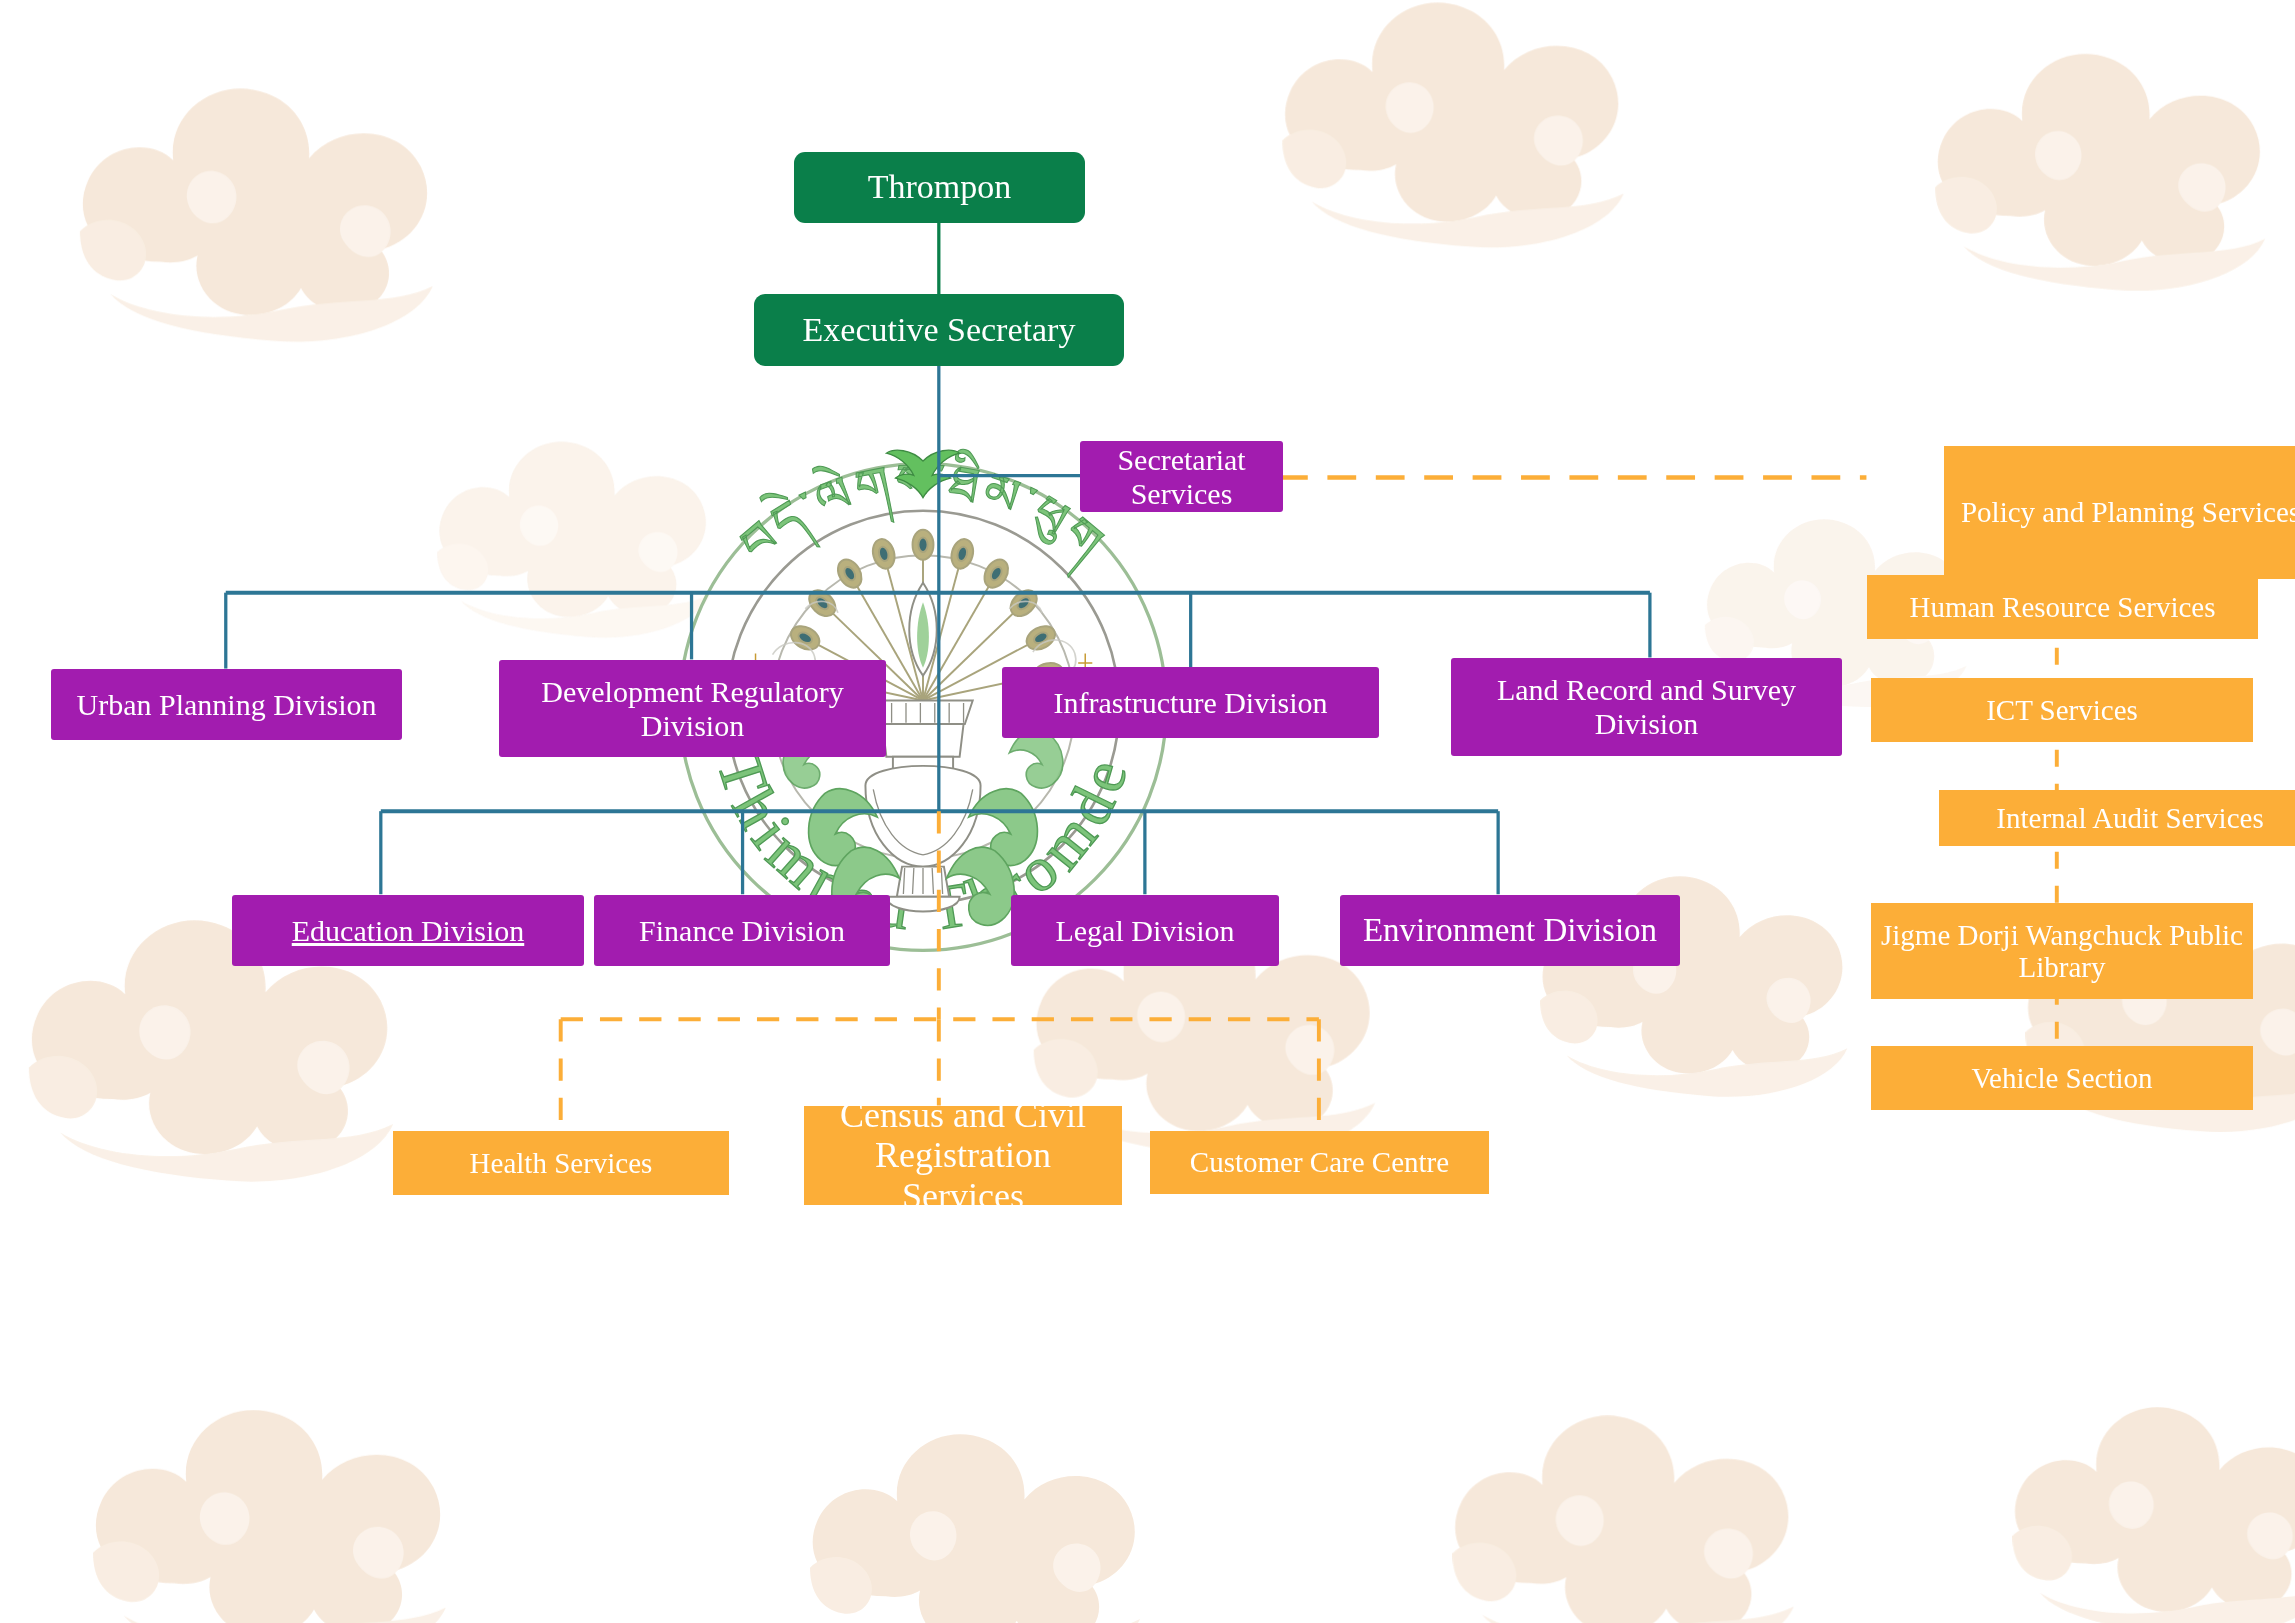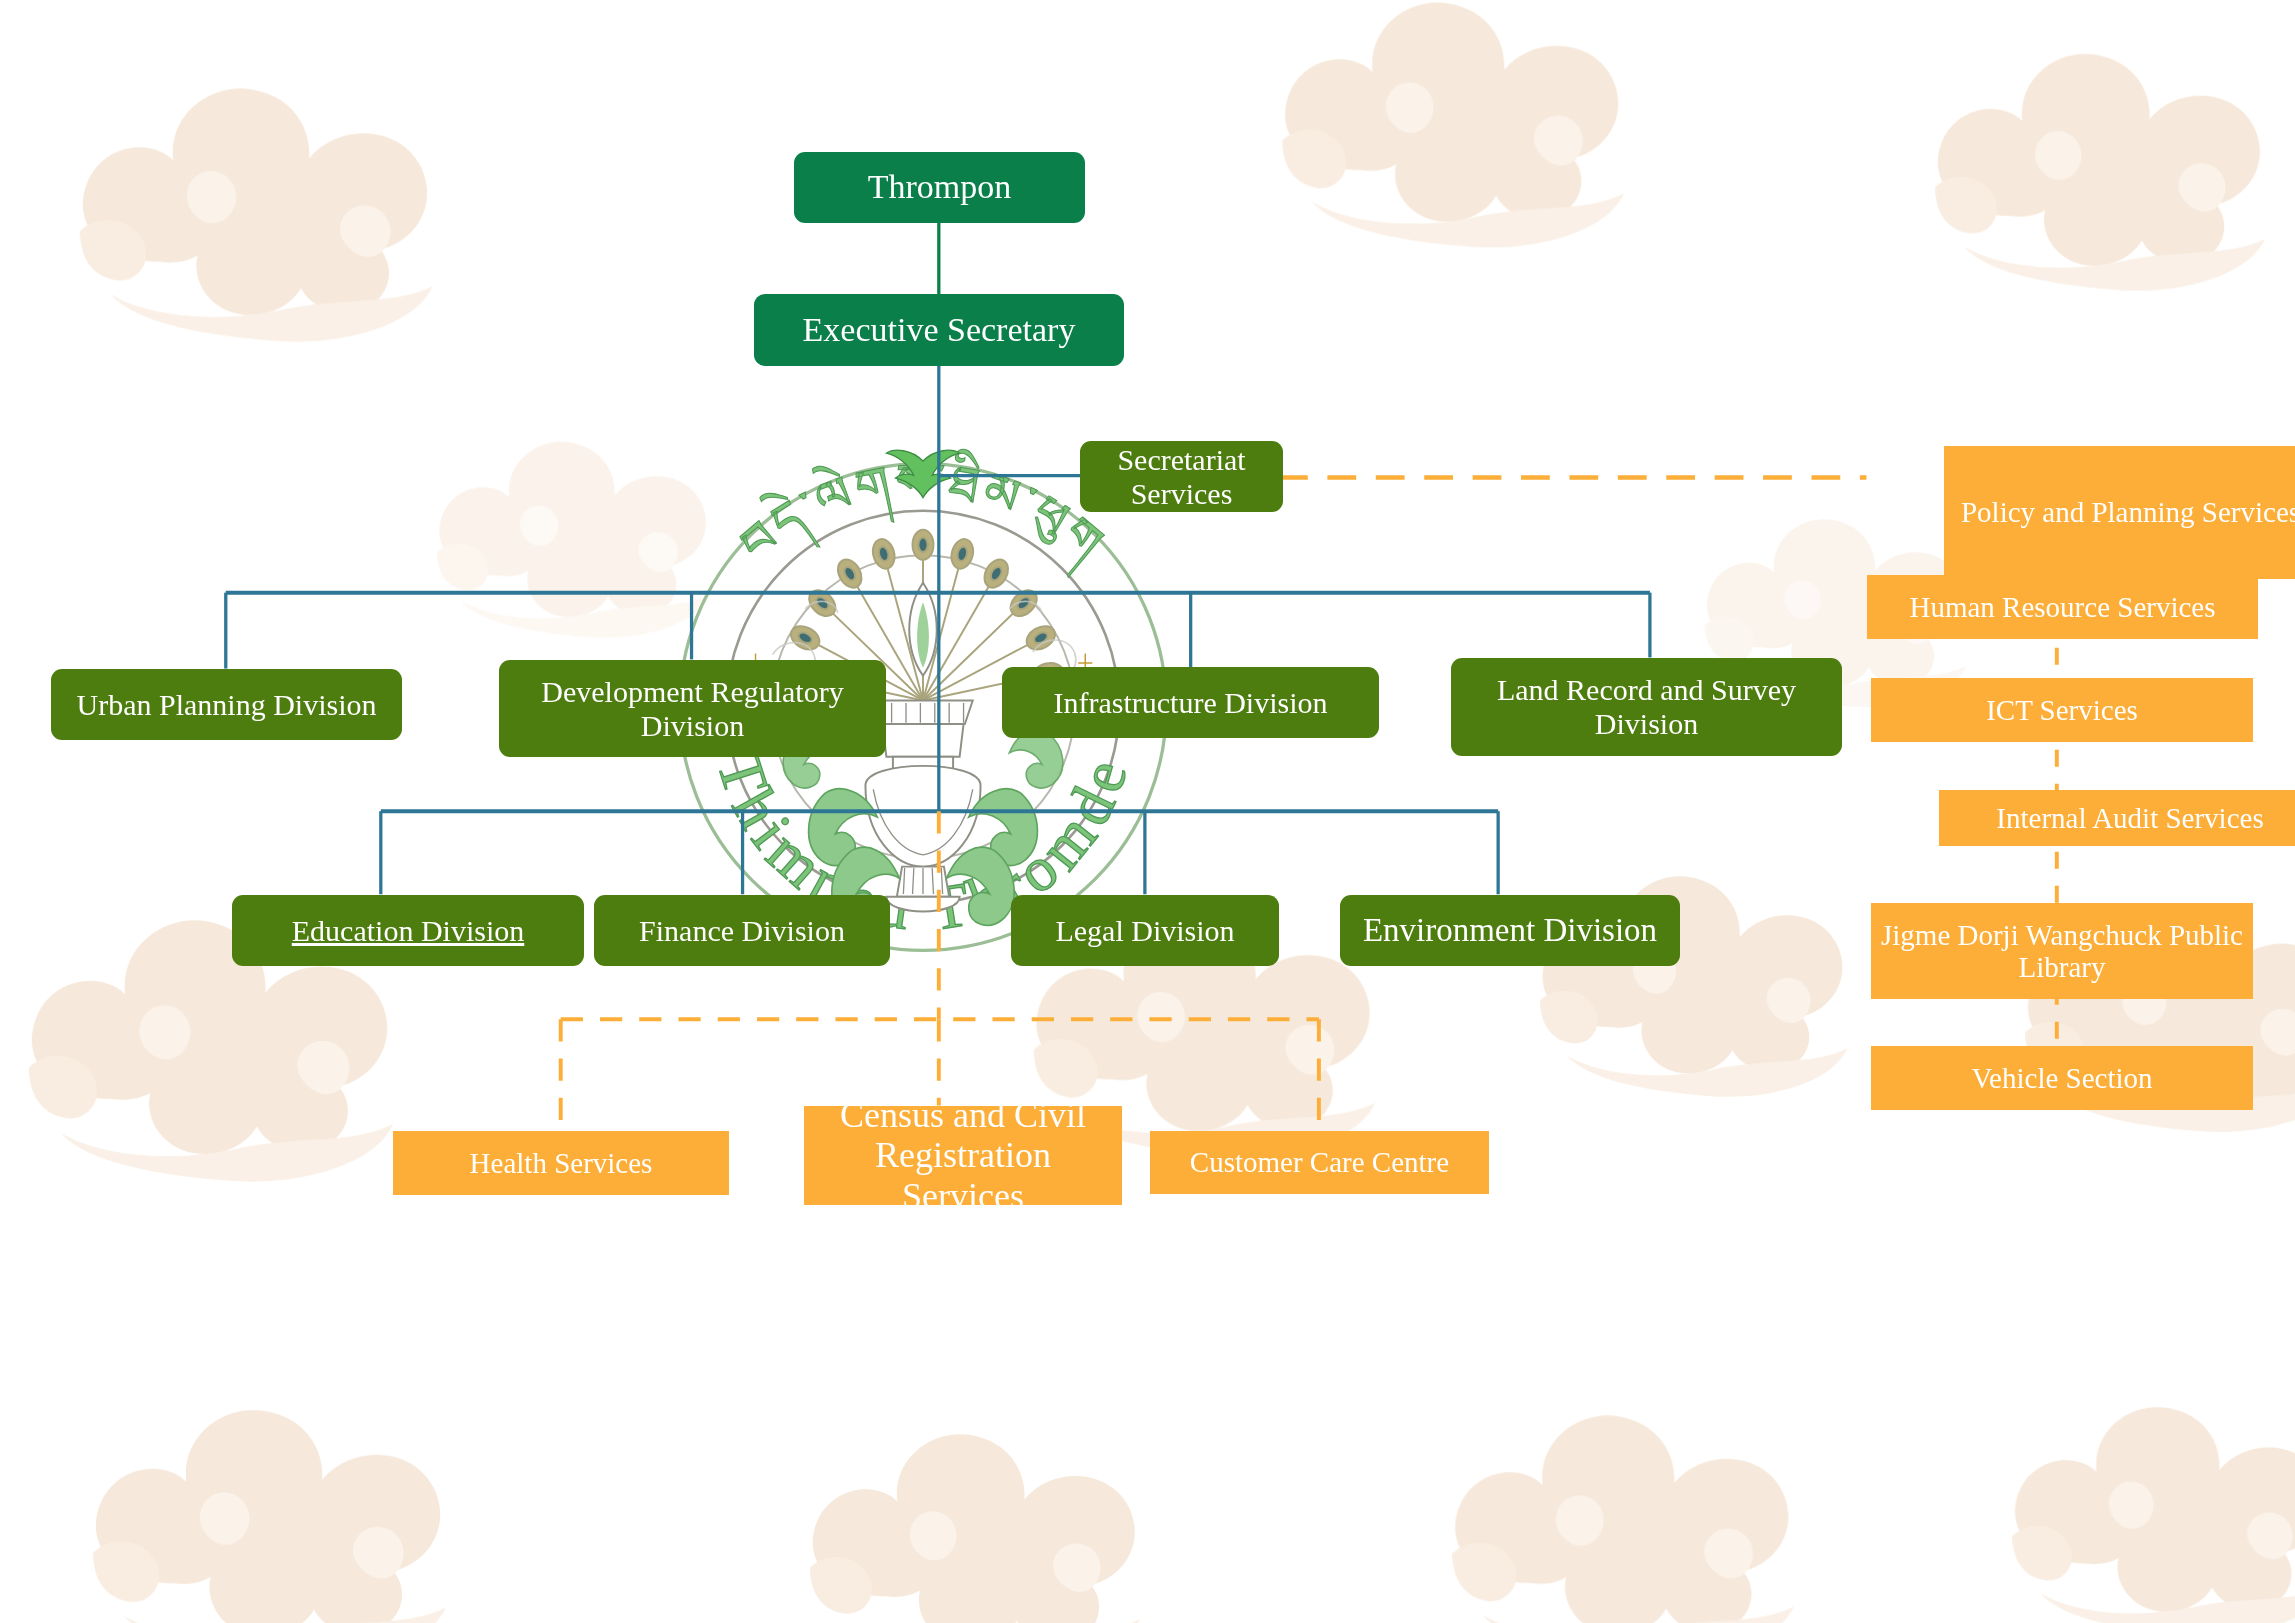--- a/index.html
+++ b/index.html
@@ -26,21 +26,21 @@
   .node {
     position:absolute;
     display:flex; align-items:center; justify-content:center;
     text-align:center;
     color:#ffffff;
     box-sizing:border-box;
     line-height:1.12;
     padding:2.6px 9.2px;
   }
   .node.green  { background:#0A7F4A; border-radius:11px; }
-  .node.blue   { background:#4d7c0f; border-radius:11px; }
+  .node.blue   { background:#a21caf; border-radius:3px; }
   .node.orange { background:#FCAE38; border-radius:0;    }
 
   .node span { display:block; }
 </style>
 </head>
 <body>
 
 <svg id="clouds" width="2295" height="1623" viewBox="0 0 3508 2481">
   <defs>
 

